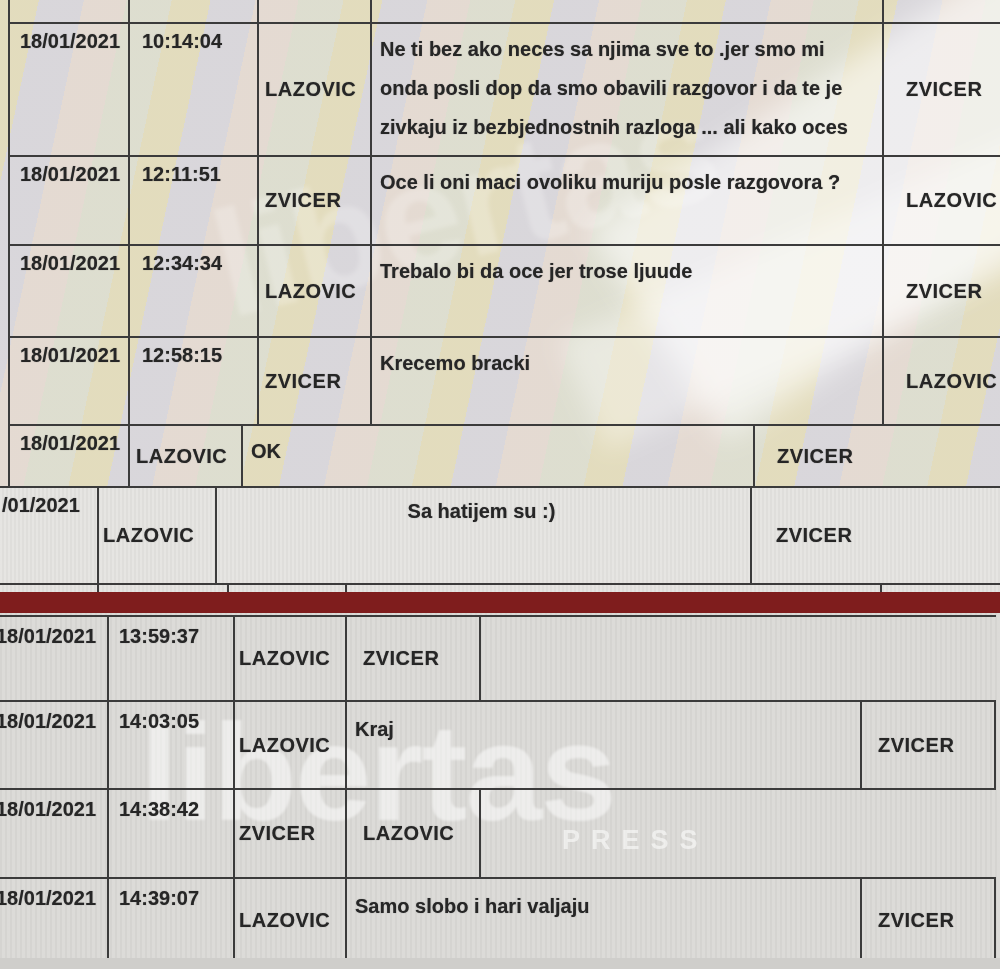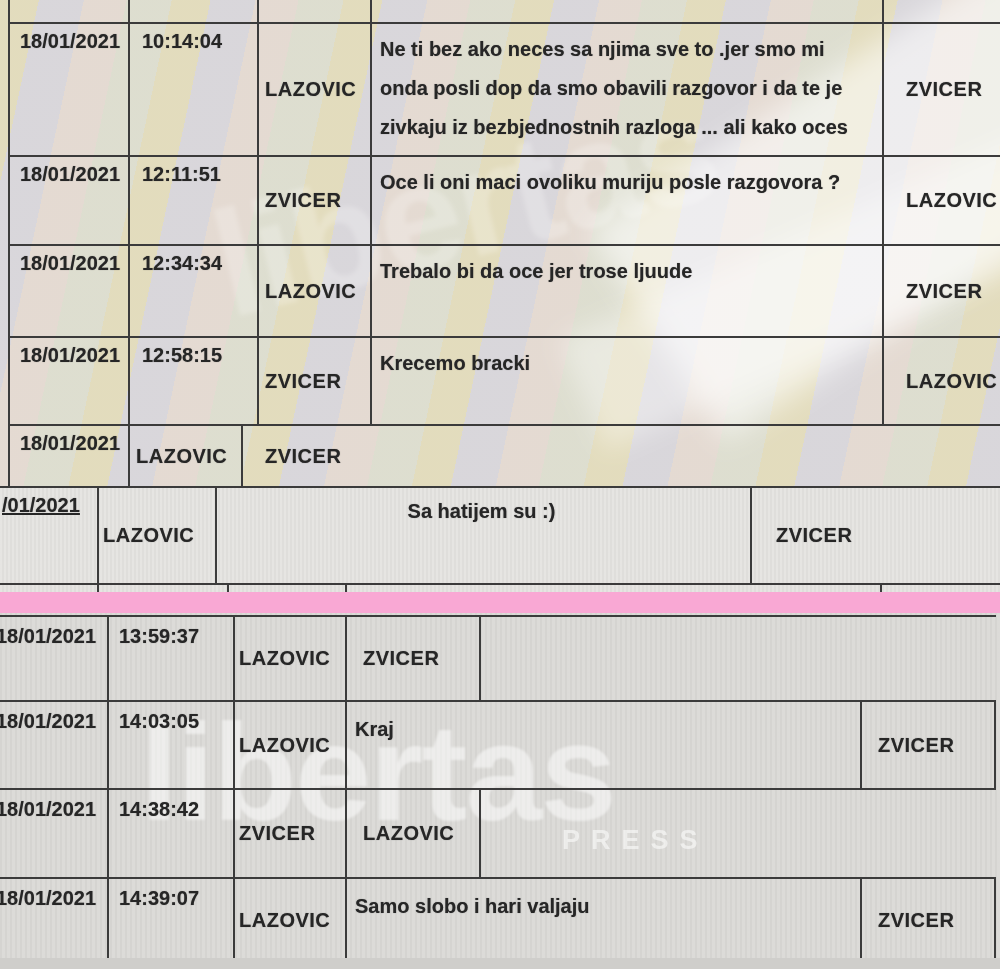--- a/index.html
+++ b/index.html
@@ -1,18 +1,18 @@
 <!DOCTYPE html>
 <html><head>
 <meta charset="utf-8">
 <style>
   html,body{margin:0;padding:0;background:#ffffff;}
   .canvas{
     position:relative;width:1000px;height:969px;overflow:hidden;
-    background:#f9a8d4;
+    background:#7f1d1d;
     font-family:"Liberation Sans","DejaVu Sans",sans-serif;
     color:#222;
   }
   
   .frag-top{
     position:absolute;left:0;top:0;width:1000px;height:486px;overflow:hidden;
     background-color:#dcd8d1;
     background-image:repeating-linear-gradient(102deg,
       rgba(233,224,170,0.50) 0px,  rgba(233,224,170,0.50) 38px,
       rgba(213,213,231,0.45) 38px, rgba(213,213,231,0.45) 82px,
@@ -66,21 +66,21 @@
   
   .r0{height:22px}.r1{height:133px}.r2{height:89px}.r3{height:92px}.r4{height:88px}.r5{height:62px}
   .r6{height:97px}.r7{height:9px}
   .rb1{height:85px}.rb2{height:88px}.rb3{height:89px}.rb4{height:86px;border-bottom:2px solid #3b3b3b;}
   
   .cell-date{padding:6px 4px 0 10px;white-space:nowrap;}
   .cell-time{padding:6px 4px 0 12px;white-space:nowrap;}
   .cell-sender{display:flex;align-items:center;padding-left:6px;letter-spacing:0.5px;}
   .cell-msg{padding:6px 12px 0 8px;font-weight:600;line-height:39px;}
   .cell-recv{display:flex;align-items:center;padding-left:22px;letter-spacing:0.5px;}
-  .tbl-mid .cell-date{padding-left:2px;text-decoration:underline;}
+  .tbl-mid .cell-date{padding-left:2px;}
   .tbl-mid .cell-time{padding-left:6px;}
   .tbl-mid .cell-sender{padding-left:4px;}
   .tbl-mid .cell-msg{padding-top:4px;text-align:center;}
   .tbl-mid .cell-recv{padding-left:24px;}
   .tbl-bot .cell-date{padding:8px 2px 0 0;}
   .tbl-bot .cell-date span{display:inline-block;margin-left:-4px;}
   .tbl-bot .cell-time{padding:8px 4px 0 10px;}
   .tbl-bot .cell-sender{padding-left:4px;}
   .tbl-bot .cell-msg{padding-top:8px;}
   .tbl-bot .cell-recv{padding-left:16px;}
@@ -151,20 +151,21 @@
         <div class="cell c5 cell-recv">
             <span>LAZOVIC</span>
           </div>
       </div>
 
       <div class="row r5">
         <div class="cell c1 cell-date"><span>18/01/2021</span></div>
         <div class="cell c3 cell-sender">
             <span>LAZOVIC</span>
           </div>
+        <div class="cell c4 cell-msg"><span>OK</span></div>
         <div class="cell c5 cell-recv">
             <span>ZVICER</span>
           </div>
       </div>
     </div>
   </div>
 
   <div class="frag-mid">
     <div class="tbl tbl-mid">
       <div class="row r6">

